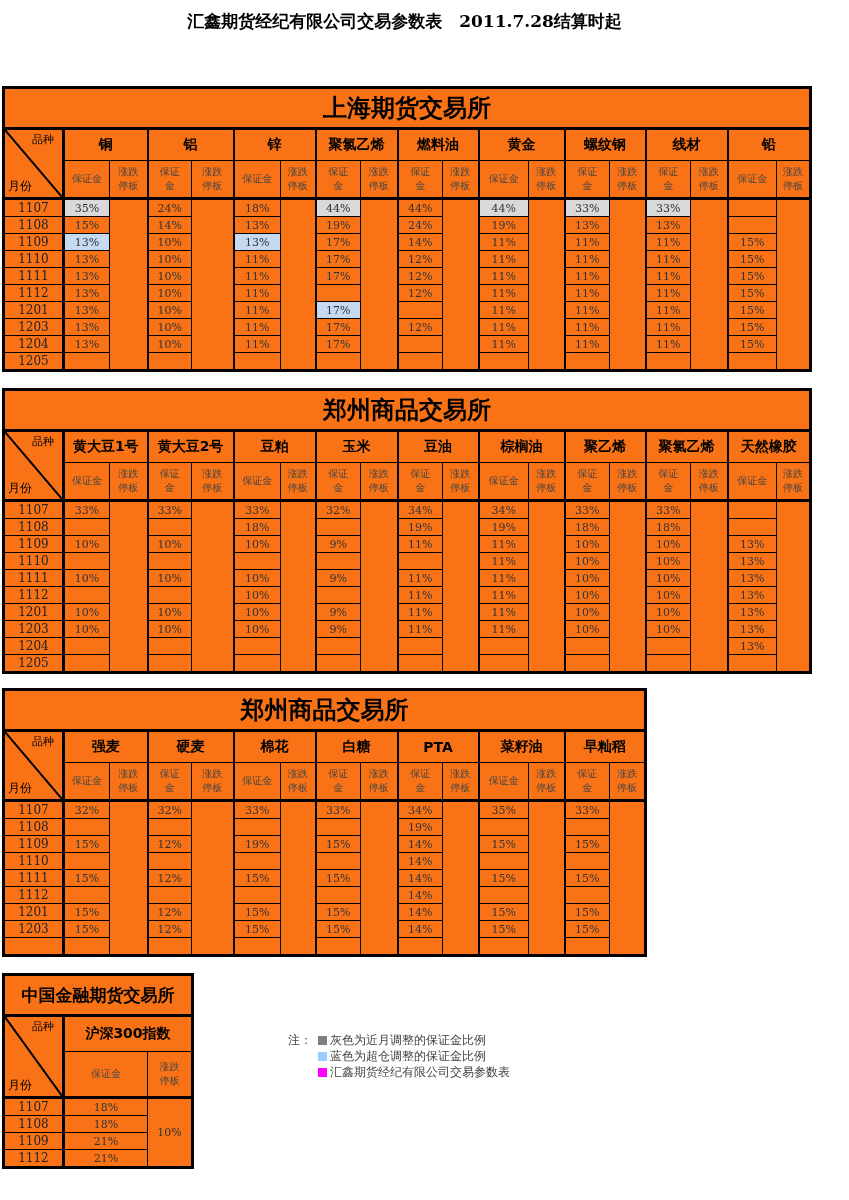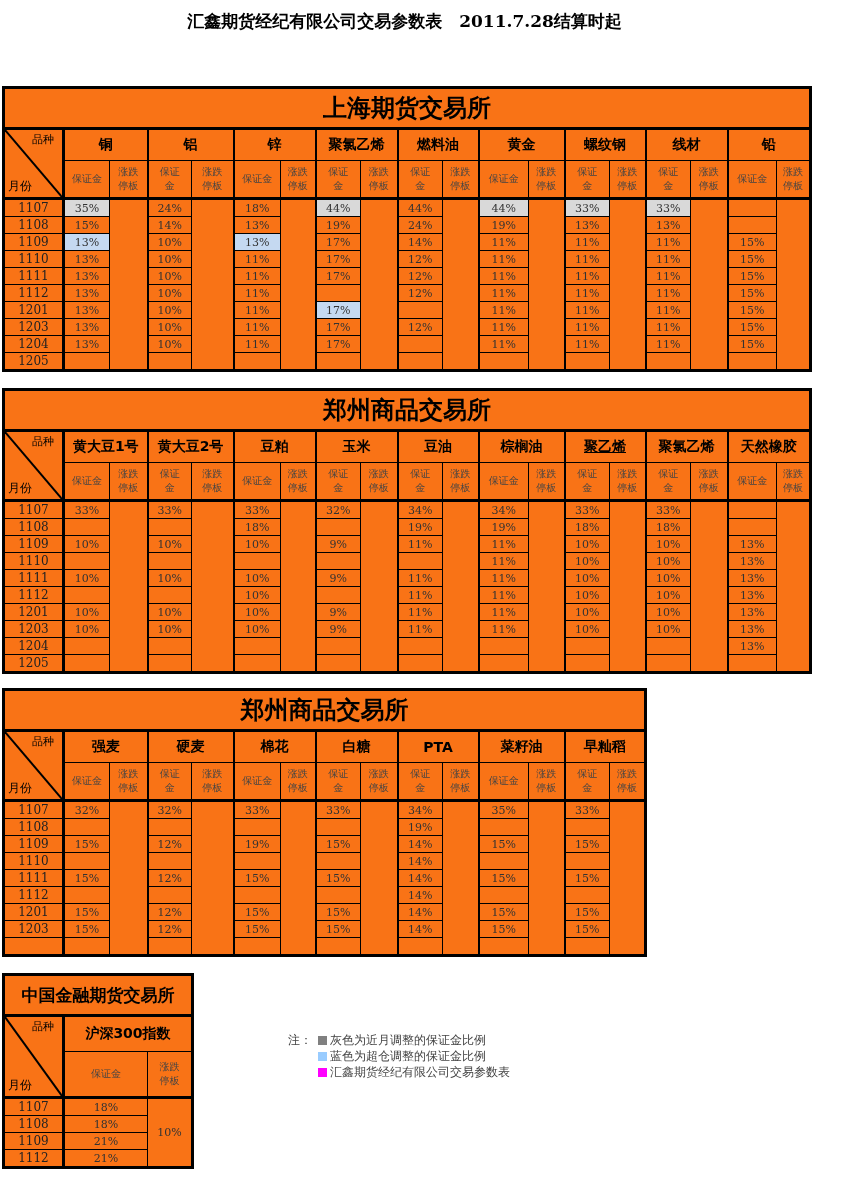--- a/index.html
+++ b/index.html
@@ -260,21 +260,21 @@
             </svg>
             <span class="c-top">品种</span>
             <span class="c-bot">月份</span>
           </td>
           <td class="prod" colspan="2" style="border-right: 2px solid rgb(0, 0, 0);">黄大豆1号</td>
           <td class="prod" colspan="2" style="border-right: 2px solid rgb(0, 0, 0);">黄大豆2号</td>
           <td class="prod" colspan="2" style="border-right: 2px solid rgb(0, 0, 0);">豆粕</td>
           <td class="prod" colspan="2" style="border-right: 2px solid rgb(0, 0, 0);">玉米</td>
           <td class="prod" colspan="2" style="border-right: 2px solid rgb(0, 0, 0);">豆油</td>
           <td class="prod" colspan="2" style="border-right: 2px solid rgb(0, 0, 0);">棕榈油</td>
-          <td class="prod" colspan="2" style="border-right: 2px solid rgb(0, 0, 0); text-decoration: underline;">聚乙烯</td>
+          <td class="prod" colspan="2" style="border-right: 2px solid rgb(0, 0, 0);">聚乙烯</td>
           <td class="prod" colspan="2" style="border-right: 2px solid rgb(0, 0, 0);">聚氯乙烯</td>
           <td class="prod" colspan="2" style="border-right: 2px solid rgb(0, 0, 0);">天然橡胶</td>
         </tr>
         <tr class="sub-row">
           <td class="sub">保证金</td>
           <td class="sub" style="border-right: 2px solid rgb(0, 0, 0);">涨跌<br>停板</td>
           <td class="sub">保证<br>金</td>
           <td class="sub" style="border-right: 2px solid rgb(0, 0, 0);">涨跌<br>停板</td>
           <td class="sub">保证金</td>
           <td class="sub" style="border-right: 2px solid rgb(0, 0, 0);">涨跌<br>停板</td>

